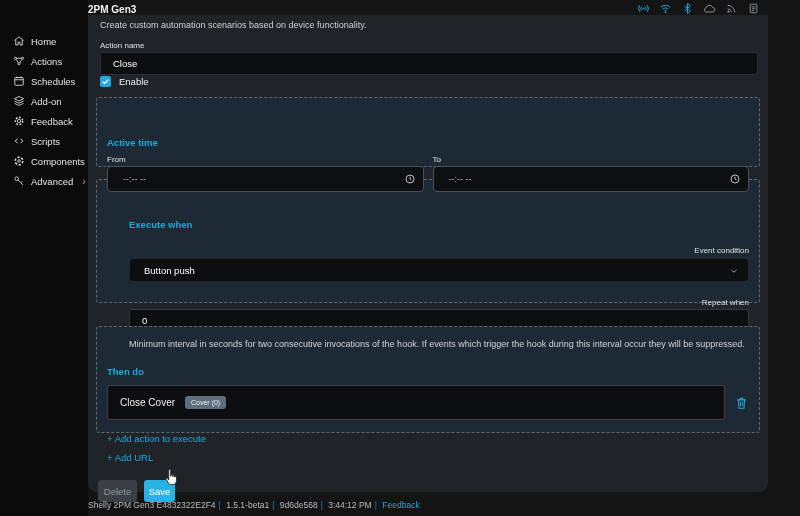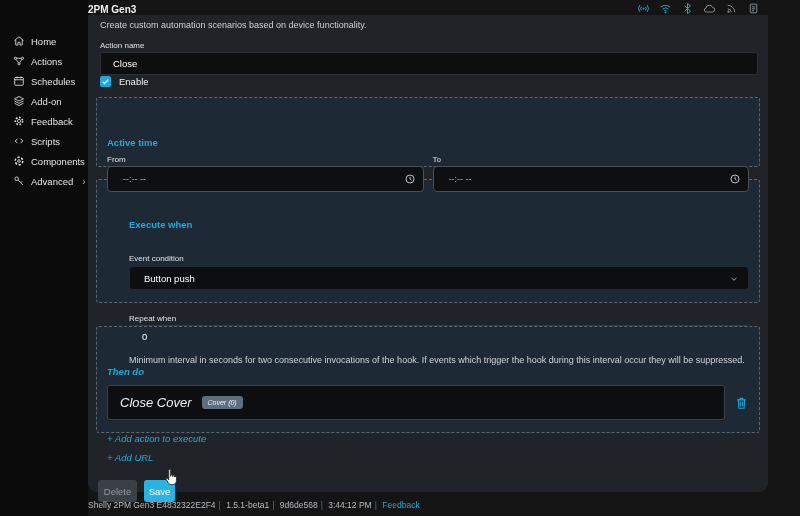--- a/index.html
+++ b/index.html
@@ -62,21 +62,21 @@
   .checkbox svg { width:9px; height:9px; }
   .enable-label { font-size:9.5px; color:#eef0f1; }
 
   .section {
     margin:10px 8px 0; border:1px dashed #60676d; border-radius:3px;
     background:#1d2a35; padding:8px 10px;
   }
   .section-title { font-size:9.5px; font-weight:bold; color:#1fa8dc;margin-top:31px; }
   .sec-active  { margin-top:10px; height:70px; }
   .sec-execute { margin-top:12px; height:124px;padding-left:32px; }
-  .sec-then    { margin-top:23px; height:107px;font-style:italic; }
+  .sec-then    { margin-top:23px; height:107px; }
 
   .time-cols { display:flex; gap:9px; margin-top:7px; }
   .time-col { flex:1; }
   .time-input-wrap { position:relative; margin-top:2px; }
   .time-input {
     width:100%; height:26px; background:#0e0f10;
     border:1px solid #4a5055; border-radius:4px;
     color:#fff; font-size:9px; padding:0 24px 0 15px; outline:none;
     font-family:"Liberation Sans", sans-serif;
   }
@@ -90,30 +90,30 @@
     font-size:9.5px; color:#fff; cursor:pointer;
   }
   .select-box .chev { position:absolute; right:9px; top:7px; width:10px; height:10px; color:#9aa0a6; }
 
   .repeat-input {
     display:block; width:100%; height:22px; margin-top:2px;
     background:#0d0e0f; border:1px solid #34393d; border-radius:3px;
     color:#fff; font-size:9.5px; padding:0 12px; outline:none;
     font-family:"Liberation Sans", sans-serif;
   }
-  .mt8 { margin-top:24px; }
+  .mt8 { margin-top:16px;text-align:right; }
   .help { margin-top:8px; font-size:9px; color:#cfd3d7; line-height:1.25; }
 
   .action-row { display:flex; align-items:center; margin-top:8px; }
   .action-box {
     flex:1; height:35px; background:#0d0e0f;
     border:1px solid #3c4247; border-radius:3px;
     display:flex; align-items:center; padding:0 12px; cursor:pointer;
   }
-  .action-label { font-size:13px; color:#f0f2f3; }
+  .action-label { font-size:10px; color:#f0f2f3; }
   .action-badge {
     margin-left:10px; background:#5d6e7d; color:#eef1f3;
     font-size:7px; padding:3px 6px; border-radius:3px; line-height:1;
   }
   .trash-btn { width:15px; height:16px; margin-left:9px; color:#1fa8dc; cursor:pointer; flex:0 0 auto; }
 
   .link { display:block; font-size:9.5px; color:#1fa8dc; text-decoration:none; cursor:pointer; }
   .link-add-action { margin-top:13px; }
   .link-add-url { margin-top:8px; }
 

